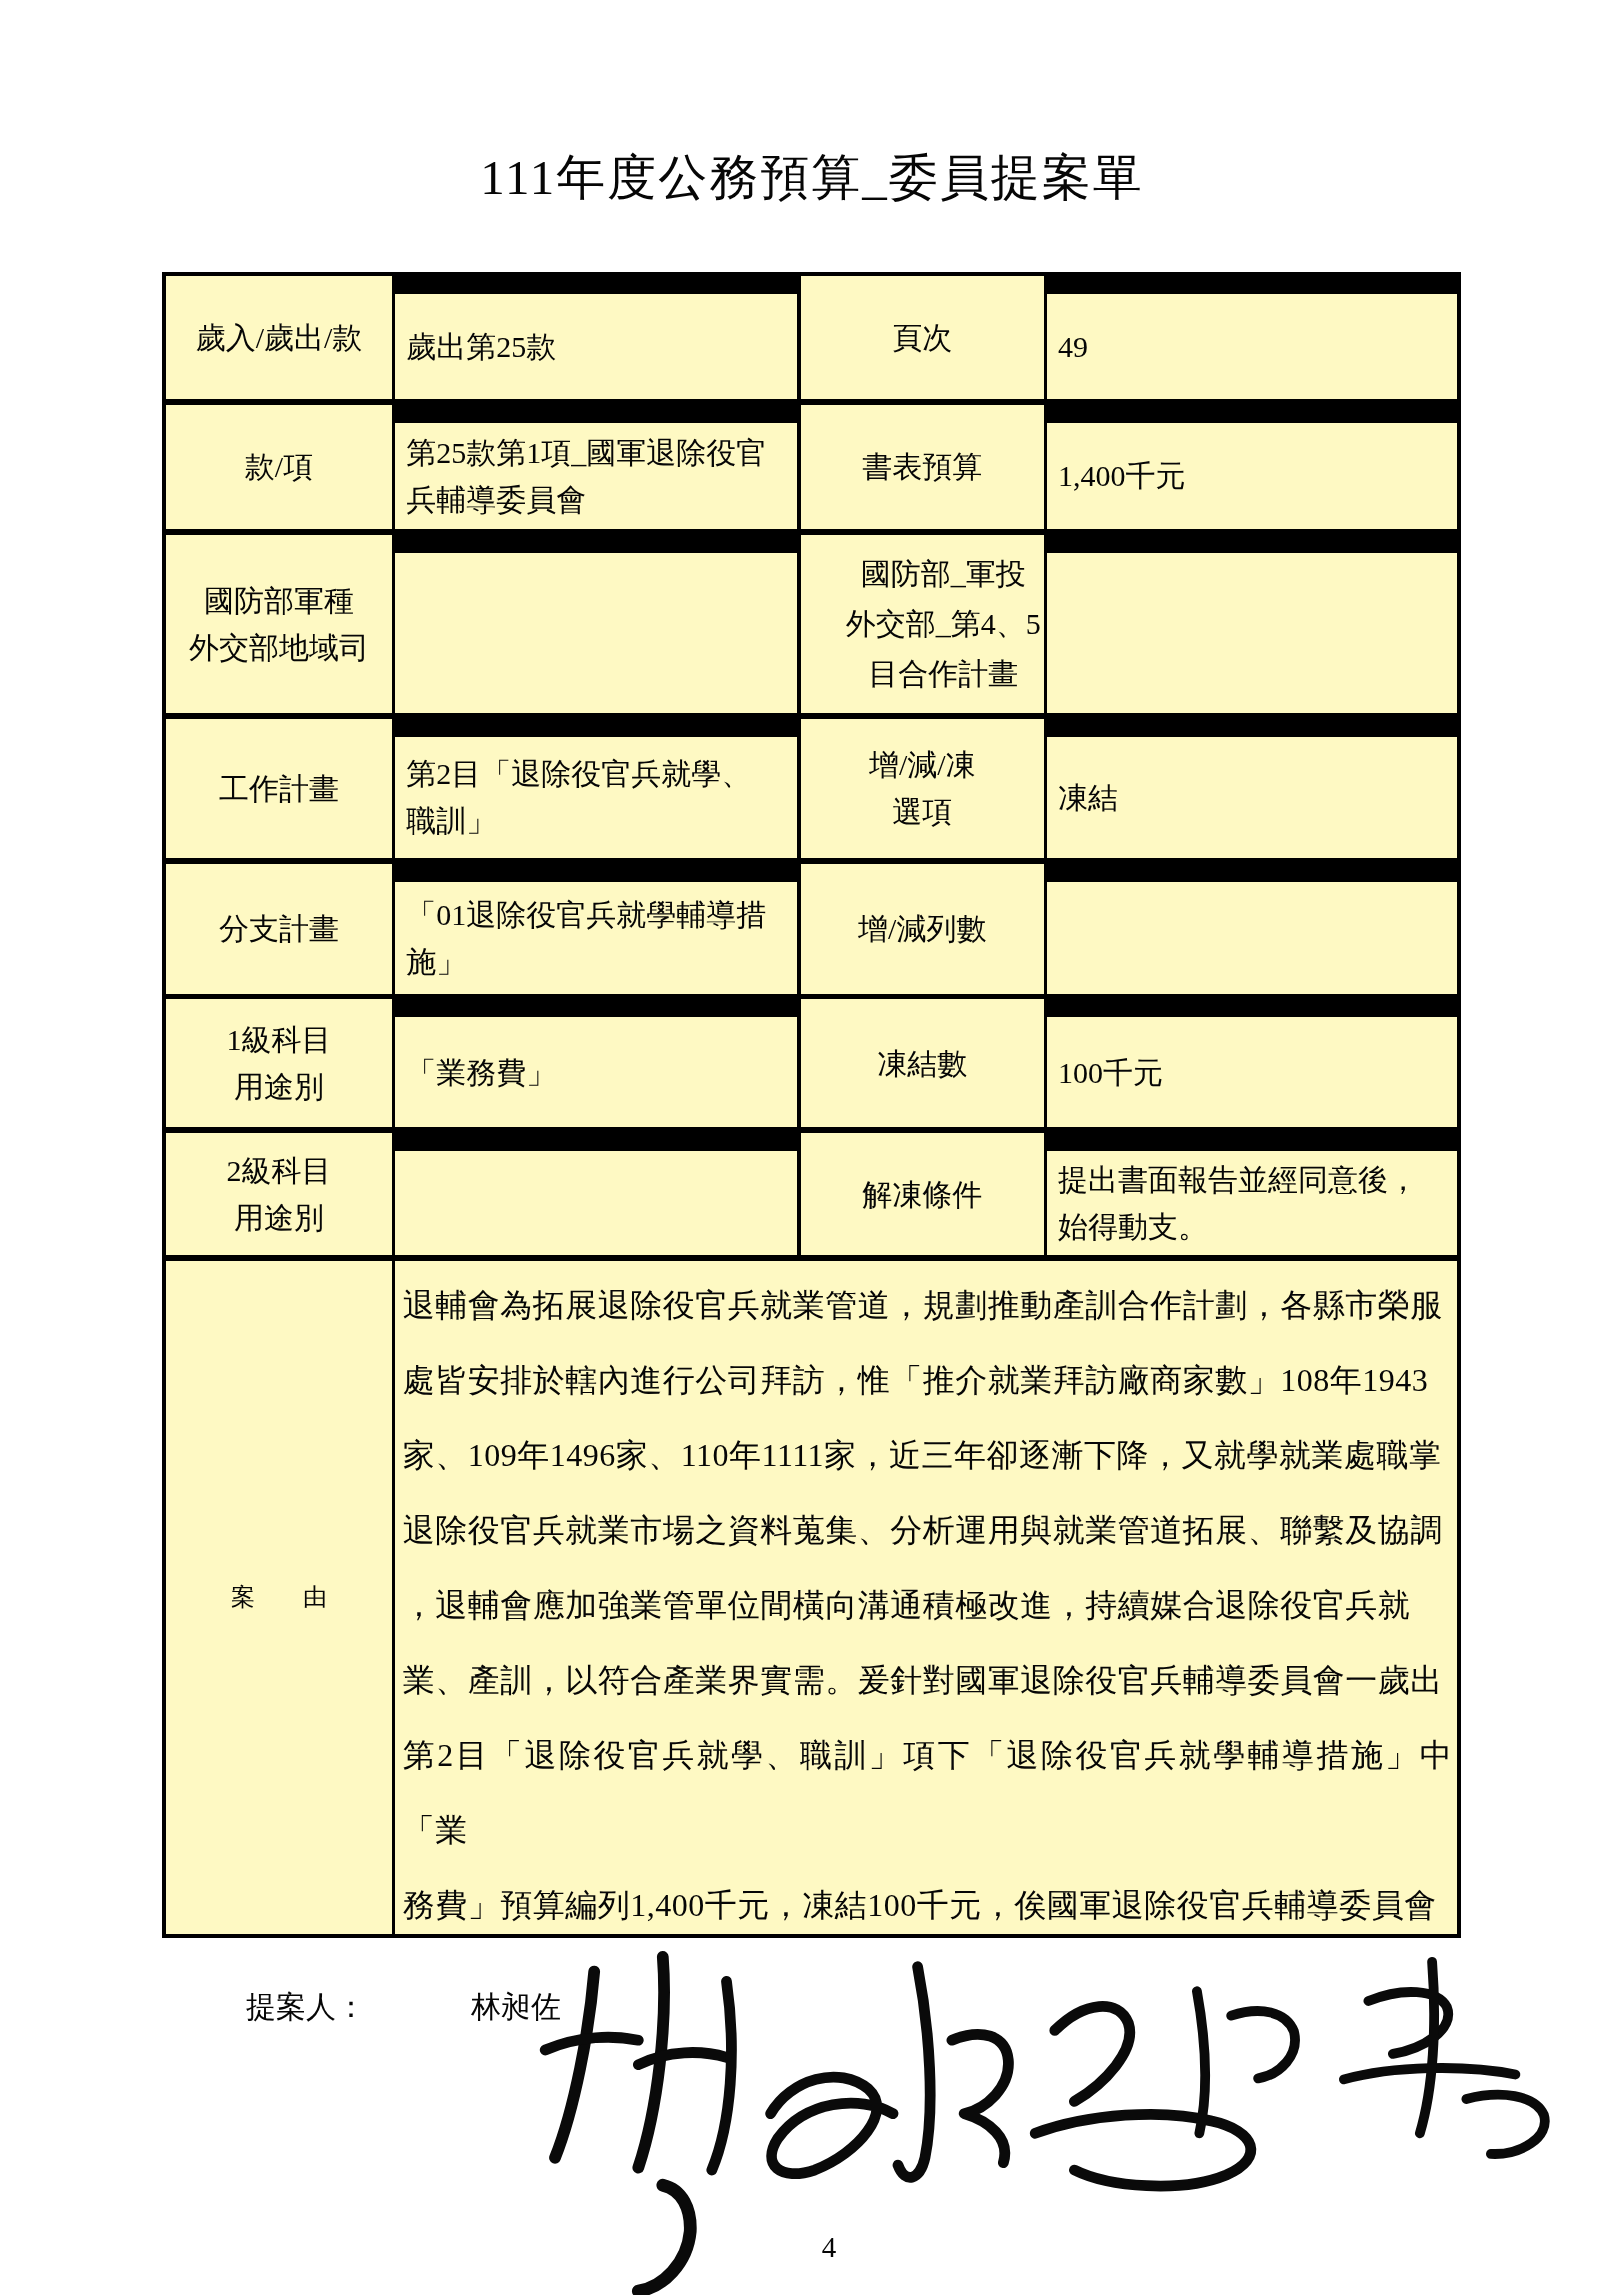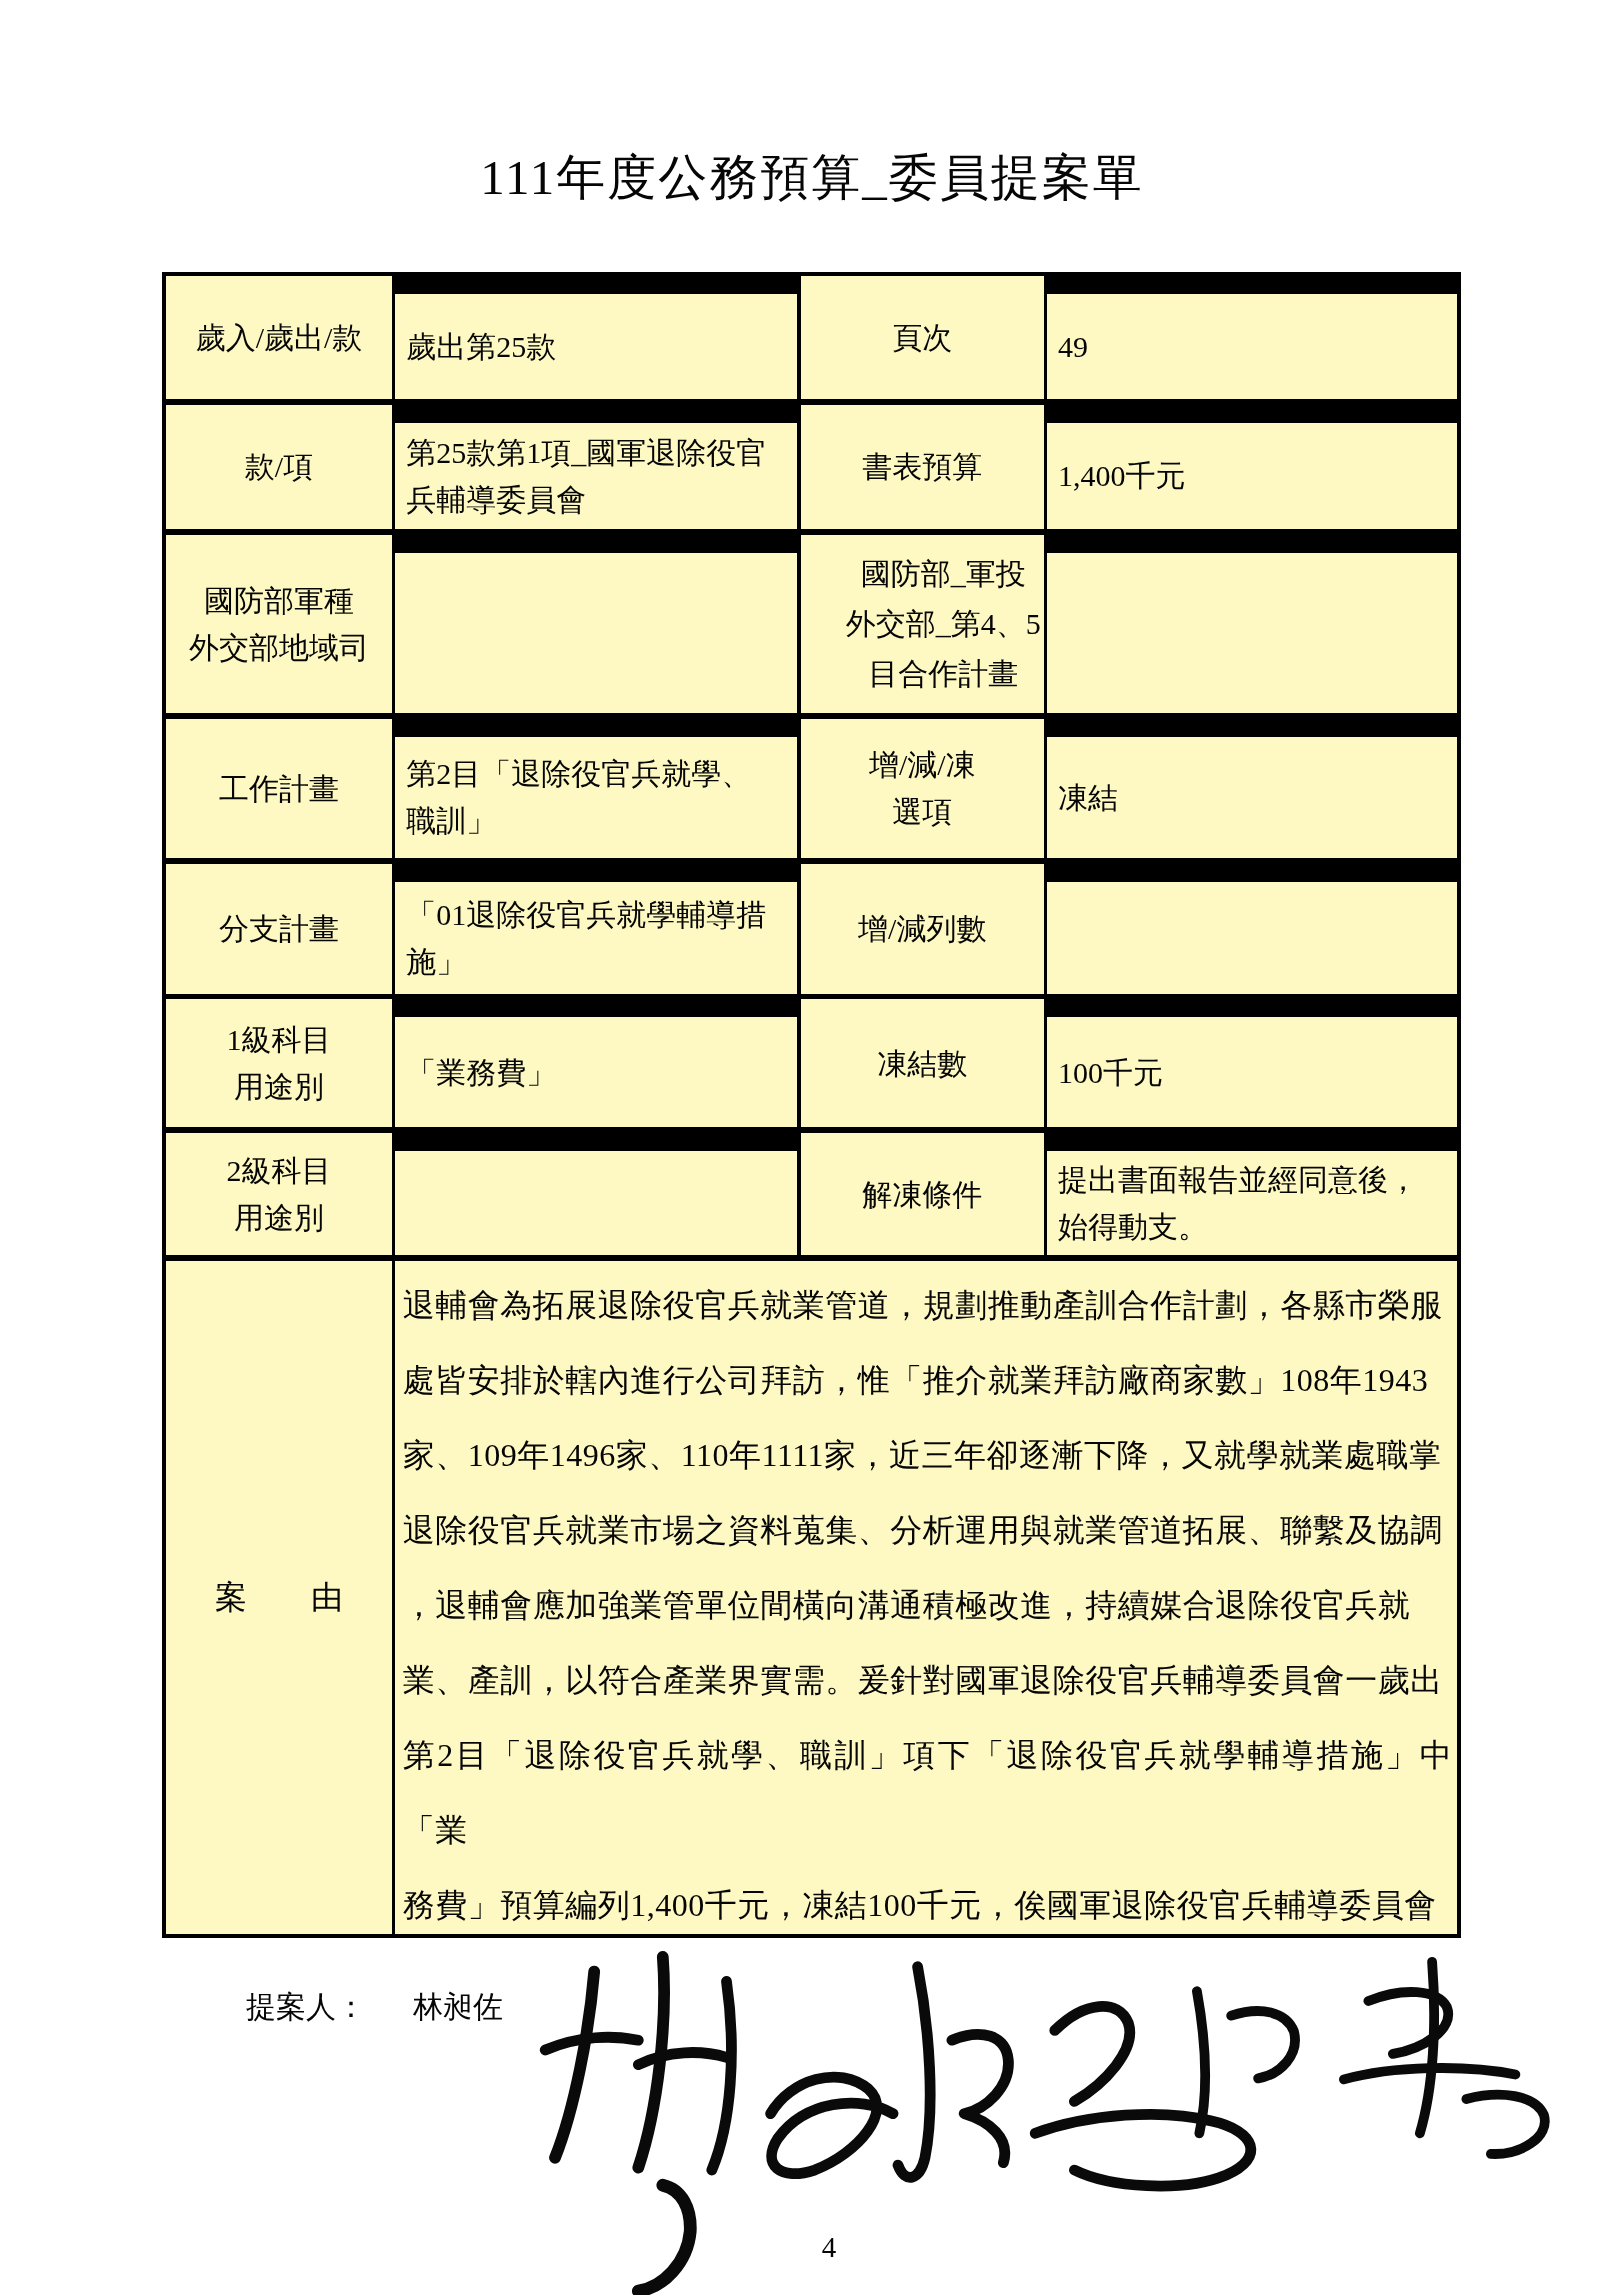--- a/index.html
+++ b/index.html
@@ -32,35 +32,35 @@
     display:flex;
     align-items:center;
     font-size:30px;
     line-height:47px;
     white-space:pre-line;
     overflow:hidden;
   }
   .lab{justify-content:center;text-align:center;}
   .val{justify-content:flex-start;text-align:left;padding-left:10.8px;padding-right:17px;margin-top:18px;}
   .tri{line-height:50px;padding-left:42px;}
-  .case-label{font-size:32px;}
+  .case-label{font-size:24px;}
   .case-text{
     align-items:flex-start;
     padding:6.9px 4.9px 0 7.4px;
     font-size:32px;
     line-height:75px;
     letter-spacing:0.5px;
     text-align:justify;
   }
   #footer-line{
     position:absolute;left:216px;top:1953px;
     font-size:30px;
     white-space:pre;
   }
-  #proposer-name{margin-left:47px;}
+  #proposer-name{margin-left:105px;}
   #page-number{
     position:absolute;left:790px;top:2231px;width:78px;
     text-align:center;font-size:29px;
   }
   #signature-overlay{
     position:absolute;left:515px;top:1903px;
   }
   #signature-overlay path{
     fill:none;stroke:#0a0a0a;
     stroke-linecap:round;stroke-linejoin:round;

